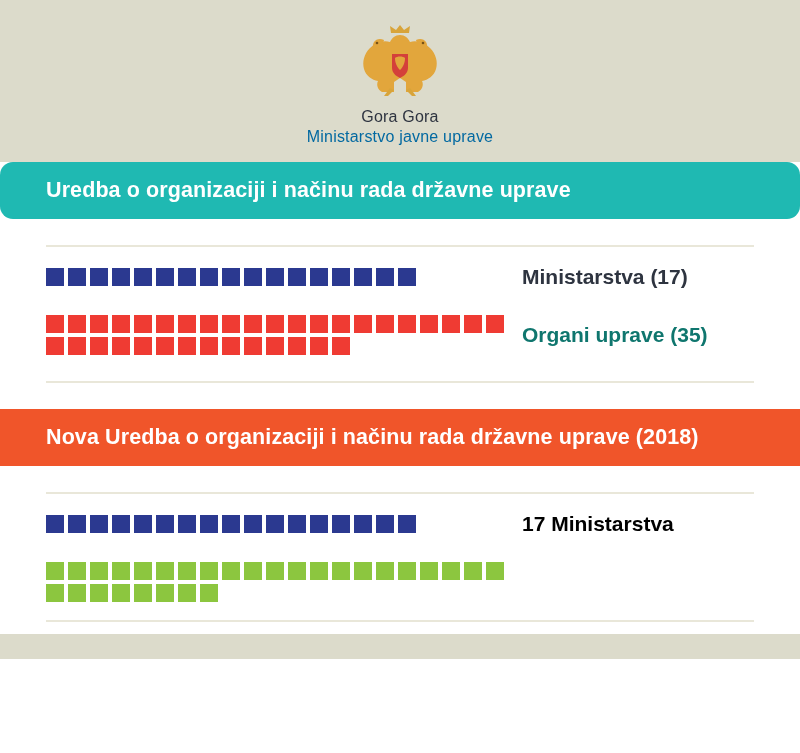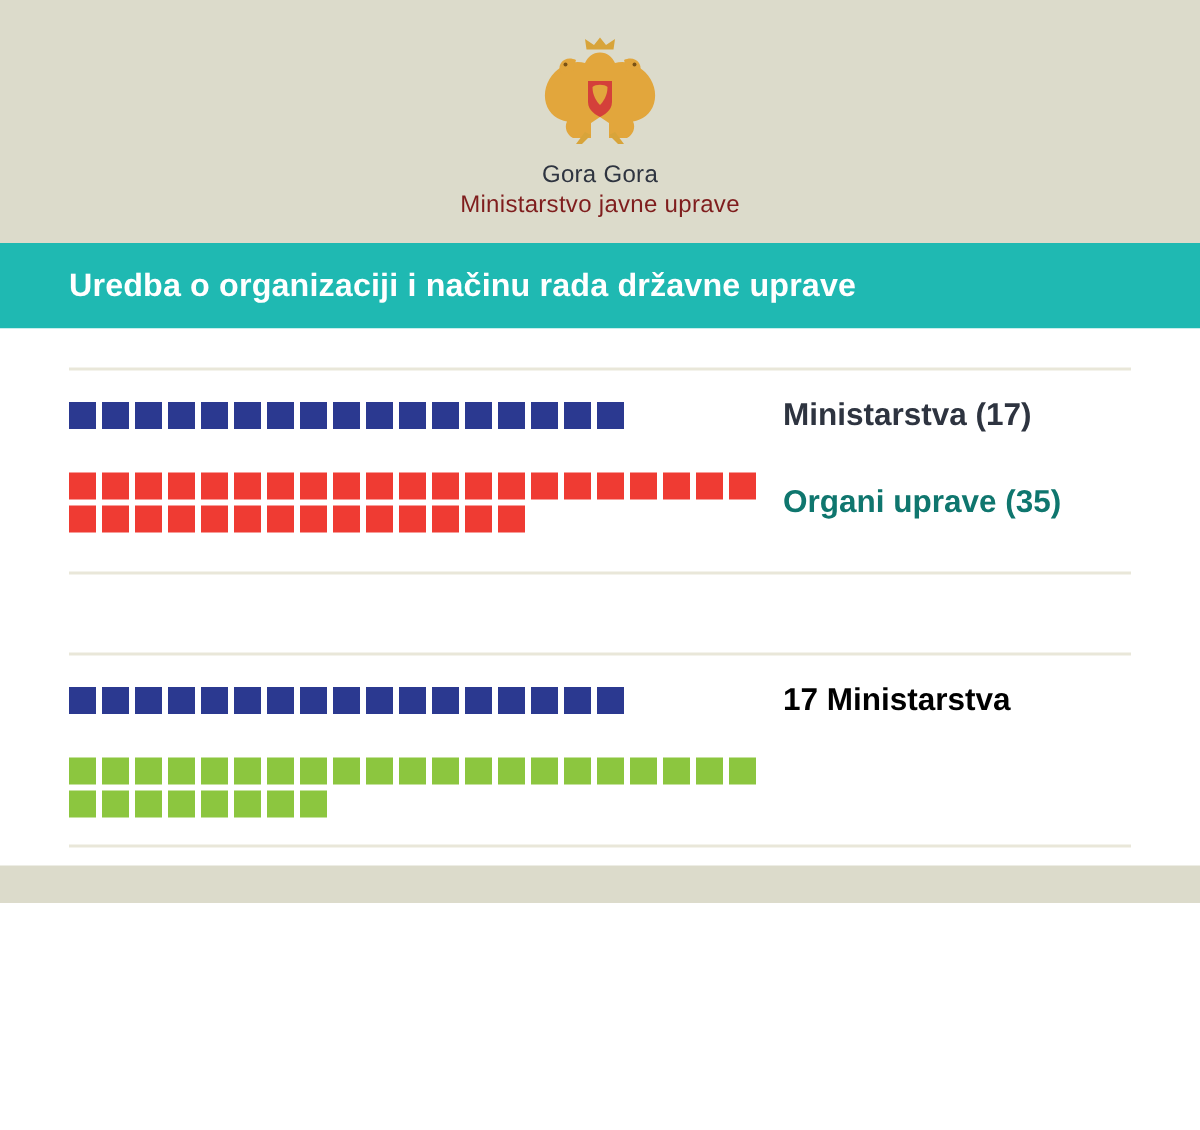--- a/index.html
+++ b/index.html
@@ -38,36 +38,36 @@
     display: block;
   }
   .country-name {
     font-size: 16px;
     color: #2e3440;
     margin-top: 8px;
     letter-spacing: 0.2px;
   }
   .ministry-name {
     font-size: 16px;
-    color: #7f1d1d;
+    color: #0369a1;
     margin-top: 2px;
     letter-spacing: 0.2px;
   }
 
   
   .banner {
     width: 100%;
     box-sizing: border-box;
     padding: 16px 0 16px 46px;
     color: #ffffff;
     font-size: 21.5px;
     font-weight: bold;
     letter-spacing: 0.1px;
   }
-  .banner-teal { background: #1fb9b2; }
+  .banner-teal { background: #1fb9b2; border-radius: 13px; }
   .banner-orange { background: #f0552a; }
 
   
   .block {
     background: #ffffff;
     padding: 0 0 0 0;
   }
   .rule {
     height: 2px;
     background: #e9e7d9;
@@ -206,20 +206,21 @@
           <span class="sq" style="background: rgb(239, 59, 51);"></span>
         </div>
       <div class="row-label" style="color: #0f766e;">Organi uprave (35)</div>
     </div>
 
     <div class="spacer-md"></div>
     <div class="rule"></div>
     <div class="spacer-md"></div>
   </div>
 
+  <div class="banner banner-orange">Nova Uredba o organizaciji i načinu rada državne uprave (2018)</div>
 
   <div class="block">
     <div class="spacer-md"></div>
     <div class="rule"></div>
     <div class="spacer-sm"></div>
 
     <div class="row">
       <div class="squares">
           <span class="sq" style="background: rgb(43, 57, 144);"></span>
           <span class="sq" style="background: rgb(43, 57, 144);"></span>

